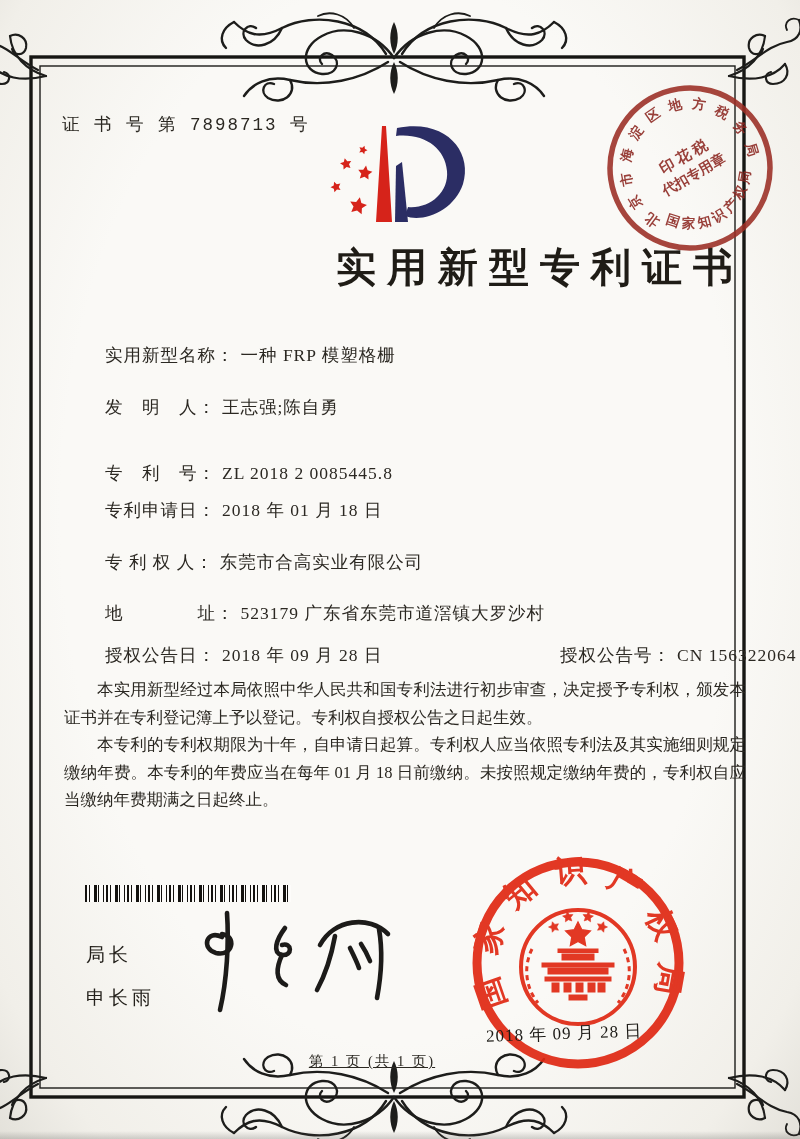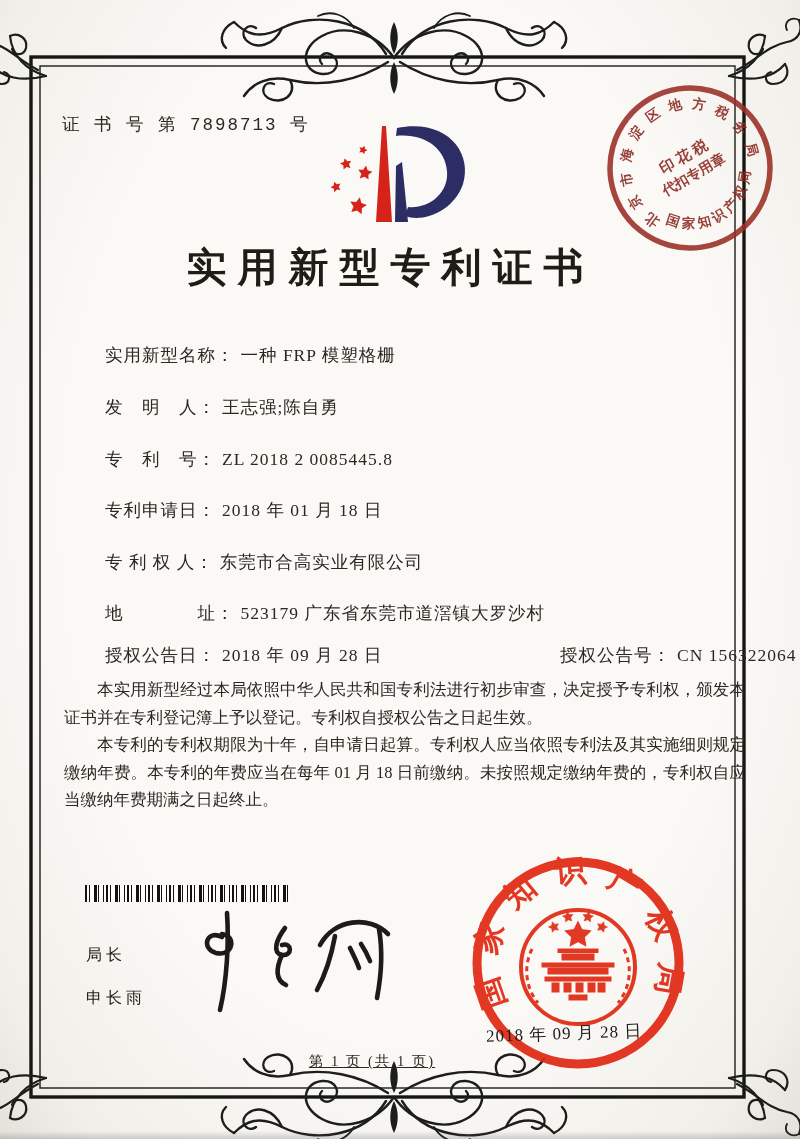--- a/index.html
+++ b/index.html
@@ -3,36 +3,36 @@
 <meta charset="utf-8">
 <style>
   html,body{margin:0;padding:0;background:#e8e6e1;}
   .page{
     position:relative;width:800px;height:1139px;overflow:hidden;
     background:radial-gradient(ellipse at 50% 45%, #faf9f6 60%, #f1efe9 88%, #e3e1da 100%);
     font-family:"Liberation Serif","DejaVu Serif",serif;color:#29261f;
   }
   .abs{position:absolute;}
   .cert-no{left:62px;top:112px;font-size:17.5px;letter-spacing:2px;color:#2b2822;font-family:Liberation Mono, monospace;}
-  .title{left:0;right:56px;top:240px;text-align:center;font-size:40px;font-weight:bold;
+  .title{left:0;right:56px;top:240px;text-align:right;font-size:40px;font-weight:bold;
          letter-spacing:11px;color:#1f1c16;margin-left:37px;}
   .frow{left:85px;width:620px;font-size:17.5px;white-space:nowrap;color:#2b2822;margin-left:20px;}
   .flabel{letter-spacing:1px;}
   .fvalue{margin-left:6px;letter-spacing:1px;}
   .grant-right{left:455px;top:0;position:absolute;white-space:nowrap;}
   .paras{left:64px;top:676px;width:682px;font-size:16.5px;line-height:27.5px;
          text-align:justify;color:#2b2822;}
   .paras p{margin:0;text-indent:2em;}
   .barcode{left:85px;top:885px;width:206px;height:17px;
     background:repeating-linear-gradient(90deg,
       #14120f 0 2px,#fdfcfa 2px 4px,#14120f 4px 5px,#fdfcfa 5px 9px,
       #14120f 9px 12px,#fdfcfa 12px 13px,#14120f 13px 14px,#fdfcfa 14px 18px,
       #14120f 18px 19px,#fdfcfa 19px 21px);}
   .director{left:86px;top:933px;font-family:Liberation Sans, sans-serif;
-            font-size:16px;letter-spacing:4px;color:#23201b;line-height:43px;}
+            font-size:19px;letter-spacing:4px;color:#23201b;line-height:43px;}
   .sig{left:192px;top:900px;}
   .seal-svg{left:470px;top:855px;}
   .seal-date{left:486px;top:1022px;font-size:17px;letter-spacing:1px;color:#1d1b17;
              transform:rotate(-2deg);white-space:nowrap;}
   .stamp-svg{left:602px;top:80px;opacity:.88;}
   .footer{left:0;right:56px;top:1052px;text-align:center;font-size:14.5px;
           letter-spacing:2px;color:#2b2822;text-decoration:underline;}
   .photo-edge{left:0;top:1131px;width:800px;height:8px;
           background:linear-gradient(180deg,rgba(0,0,0,0) 0%,rgba(90,88,84,.25) 100%);}
   svg{display:block;}
@@ -105,21 +105,21 @@
   </svg>
 
   <div class="abs title">实用新型专利证书</div>
 
   <div class="abs frow" style="top:343px">
     <span class="flabel">实用新型名称：</span><span class="fvalue">一种 FRP 模塑格栅</span>
   </div>
   <div class="abs frow" style="top:395px">
     <span class="flabel">发　明　人：</span><span class="fvalue">王志强;陈自勇</span>
   </div>
-  <div class="abs frow" style="top:447px">
+  <div class="abs frow" style="top:461px">
     <span class="flabel">专　利　号：</span><span class="fvalue">ZL 2018 2 0085445.8</span>
   </div>
   <div class="abs frow" style="top:498px">
     <span class="flabel">专利申请日：</span><span class="fvalue">2018 年 01 月 18 日</span>
   </div>
   <div class="abs frow" style="top:550px">
     <span class="flabel">专 利 权 人：</span><span class="fvalue">东莞市合高实业有限公司</span>
   </div>
   <div class="abs frow" style="top:601px">
     <span class="flabel">地　　　　址：</span><span class="fvalue">523179 广东省东莞市道滘镇大罗沙村</span>

